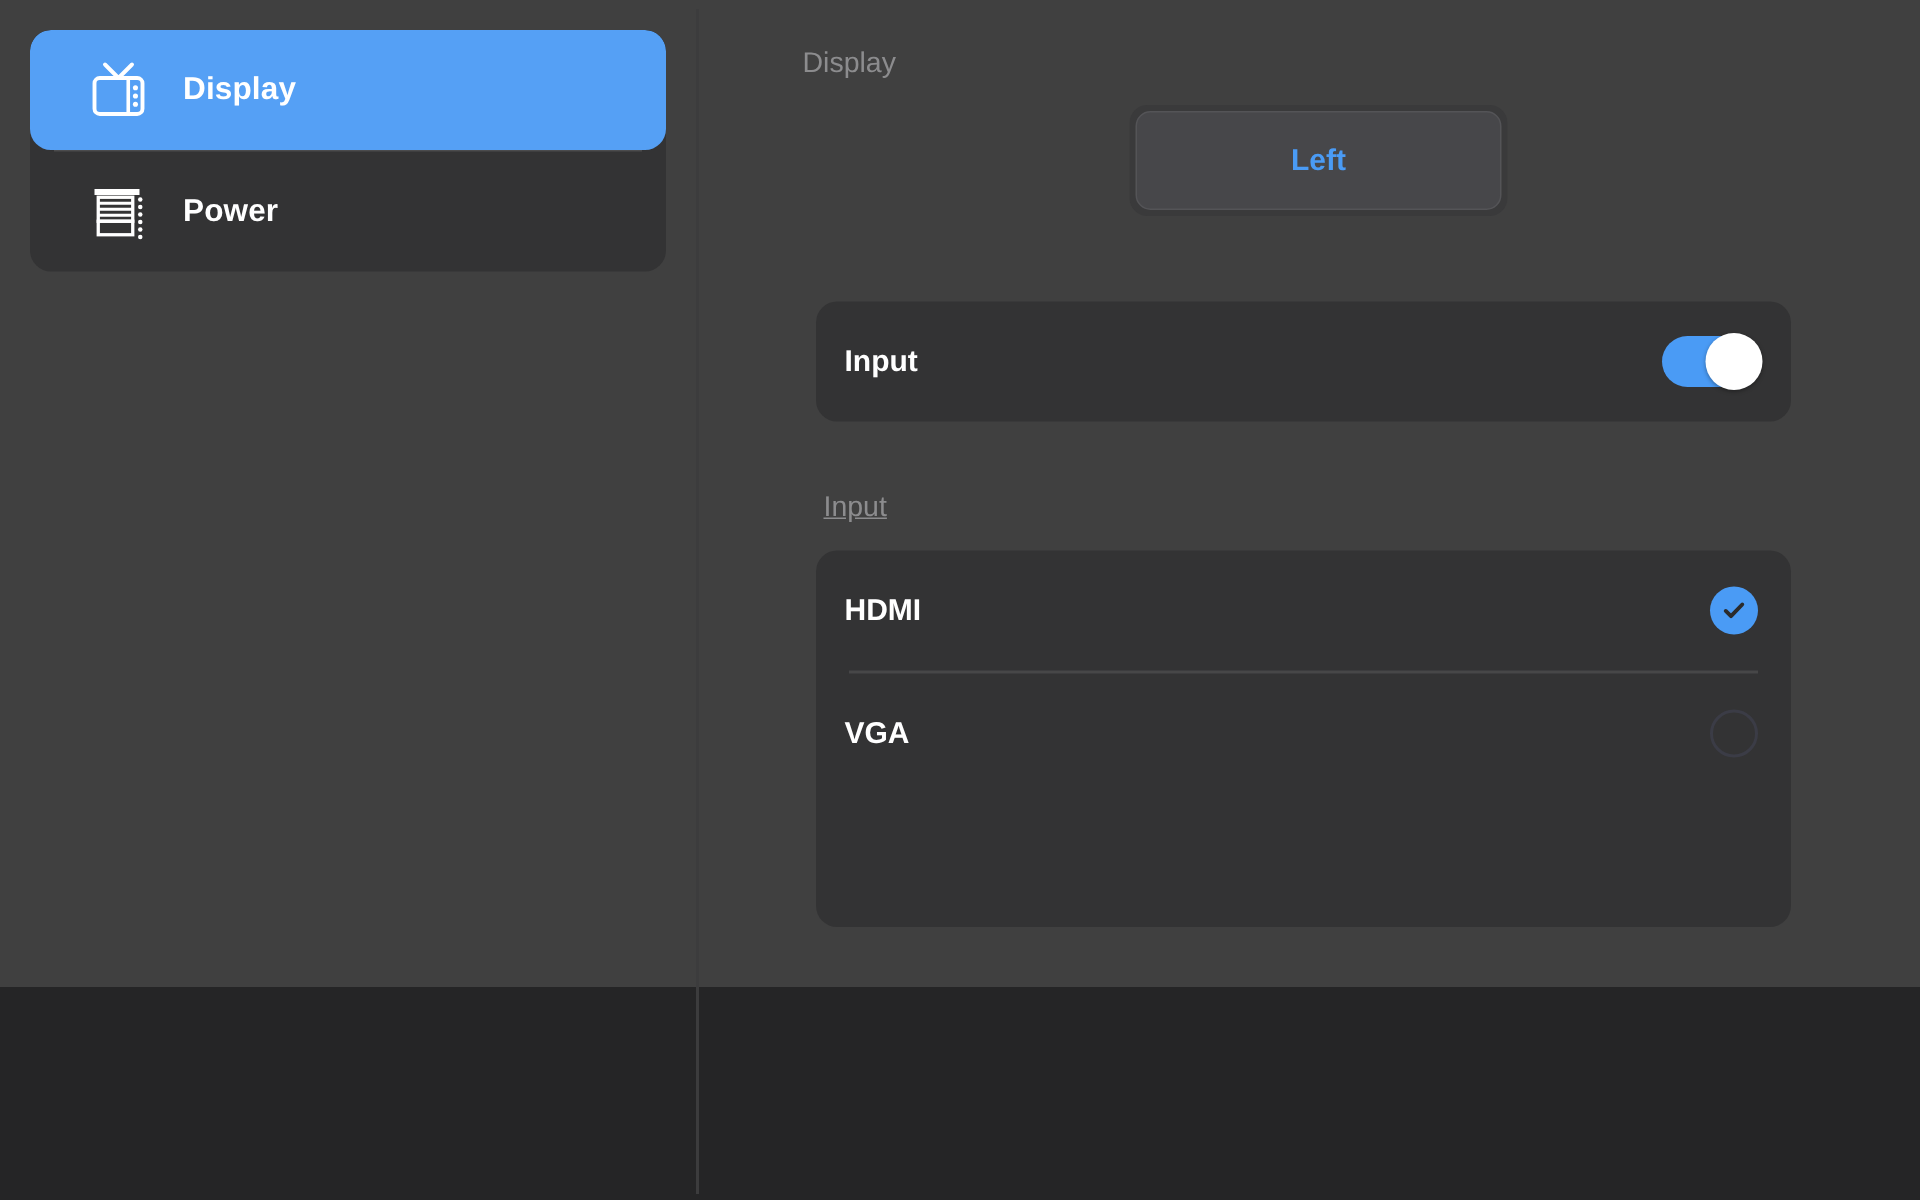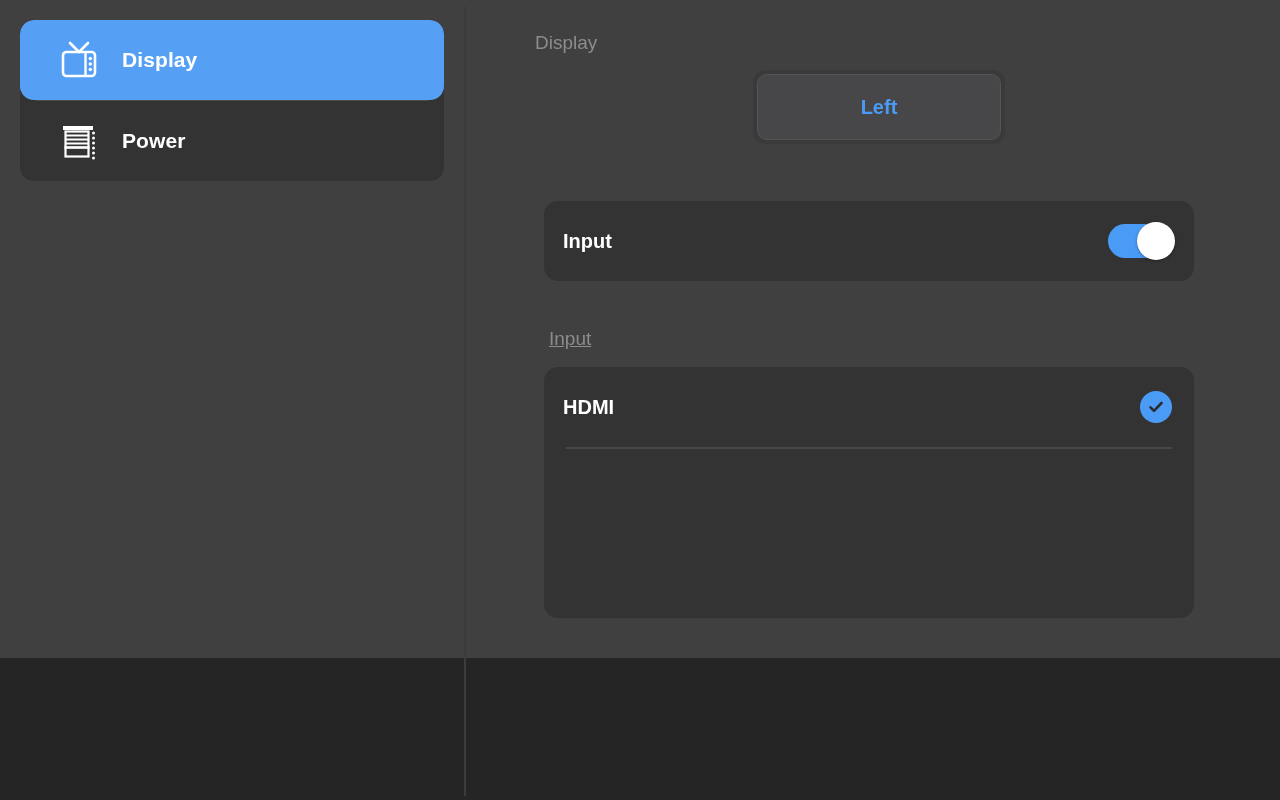--- a/index.html
+++ b/index.html
@@ -279,18 +279,22 @@
             <path d="M3.5 9.3 L7 12.8 L14.5 5" stroke="#2b2b2c" stroke-width="2.6" stroke-linecap="round" stroke-linejoin="round"></path>
           </svg>
         </span>
       </div>
 
       <div class="row-divider"></div>
 
 
       <div class="row-divider"></div>
 
+      <div class="row">
+        <span class="row-label">VGA</span>
+        <span class="radio"></span>
+      </div>
 
     </div>
 
   </div>
 
 </div>
 
 </body></html>

